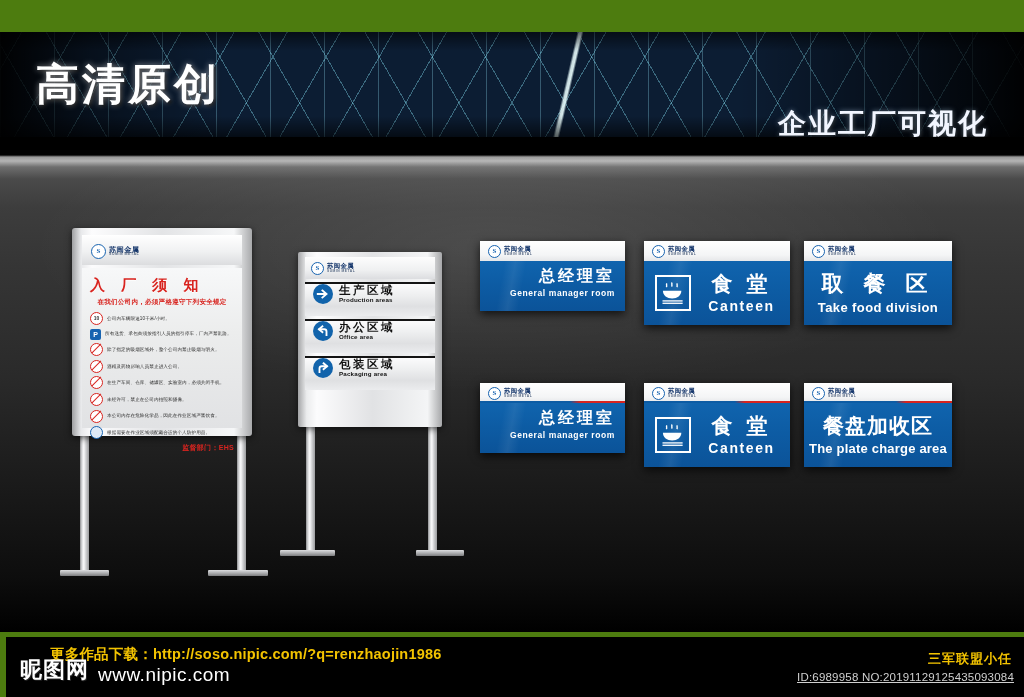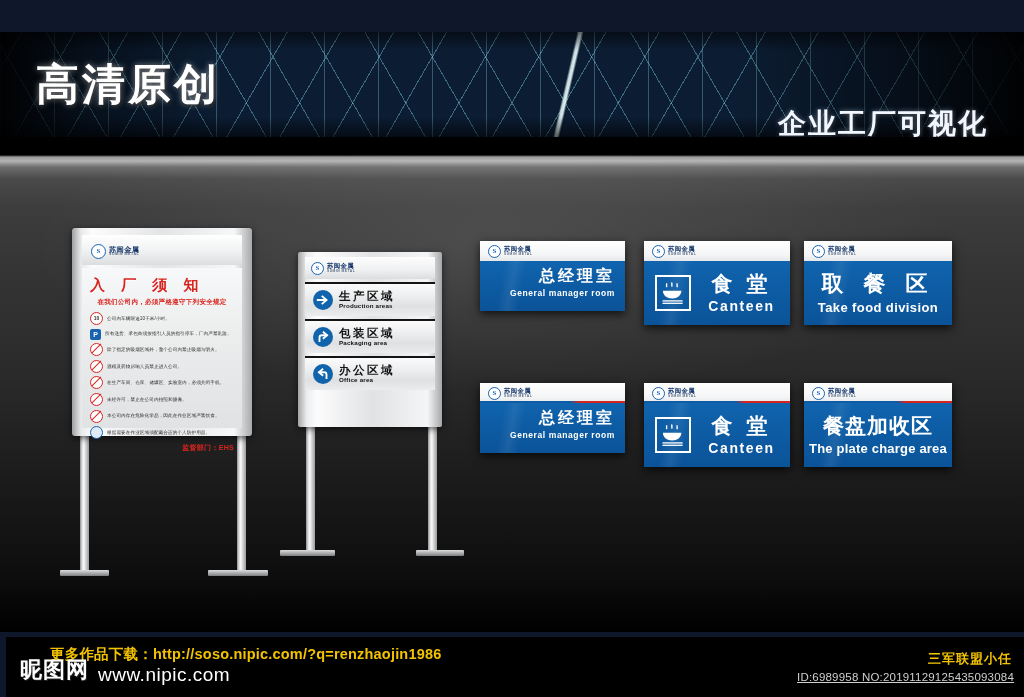--- a/index.html
+++ b/index.html
@@ -1,17 +1,17 @@
 <!DOCTYPE html>
 <html><head>
 <meta charset="utf-8">
 <style>
   html,body{margin:0;padding:0;background:#000;}
   body{width:1024px;height:697px;overflow:hidden;font-family:"Liberation Sans",sans-serif;}
-  #stage{position:relative;width:1024px;height:697px;background:#0f172a;}
+  #stage{position:relative;width:1024px;height:697px;background:#4d7c0f;}
 
   
   .banner{position:absolute;left:0;top:32px;width:1024px;height:105px;overflow:hidden;background:#0a1524;}
   .banner-bg{position:absolute;inset:0;
     background:
       radial-gradient(ellipse 300px 120px at 52% 60%, rgba(120,225,225,.80) 0%, rgba(60,170,220,.38) 45%, rgba(10,30,60,0) 78%),
       linear-gradient(90deg,#05080f 0%, #0b1c33 12%, #15graph 12%, #1a4f86 30%, #2570ad 48%, #1d5c96 62%, #0d2746 84%, #04070d 100%);
     background-color:#0c1d33;}
   .banner-grid{position:absolute;inset:0;
     background-image:
@@ -78,21 +78,21 @@
     background:linear-gradient(180deg,#dcdddf 0%,#a9aaac 55%,#7c7d7f 100%);}
 
   
   .board2{position:absolute;left:298px;top:252px;width:144px;height:175px;}
   .b2-frame{position:absolute;inset:0;border-radius:2px;
     background:linear-gradient(90deg,#a3a4a6 0%,#ebeced 6%,#fcfcfd 13%,#e1e2e4 52%,#f4f5f6 90%,#a6a7a9 100%);
     box-shadow:0 2px 7px rgba(0,0,0,.6);}
   .b2-head{position:absolute;left:7px;right:7px;top:5px;height:22px;
     background:linear-gradient(180deg,#fdfdfd 0%,#eff0f1 60%,#dcdde0 100%);display:flex;align-items:center;padding-left:6px;}
   .b2-rows{position:absolute;left:7px;right:7px;top:30px;bottom:5px;}
-  .b2-row{height:32px;margin-bottom:3px;position:relative;display:flex;align-items:center;
+  .b2-row{height:32px;margin-bottom:3px;position:relative;display:flex;
     background:linear-gradient(180deg,#fbfbfc 0%,#eeeff0 35%,#dfe0e2 70%,#ebecee 100%);
     border-top:2.5px solid #141414;}
   .b2-arrow{width:20px;height:20px;border-radius:50%;background:#1163ab;margin:0 6px 0 8px;flex:0 0 20px;
     position:relative;display:flex;align-items:center;justify-content:center;}
   .b2-arrow svg{width:14px;height:14px;display:block;}
   .b2-tcn{font-size:11.5px;font-weight:bold;color:#111;letter-spacing:2.5px;line-height:1.05;}
   .b2-ten{font-size:6.2px;font-weight:bold;color:#111;letter-spacing:.2px;line-height:1.1;margin-top:1px;}
 
   
   .logo{display:flex;align-items:center;gap:3px;}
@@ -230,40 +230,40 @@
         </span>
         <span>
           <div class="b2-tcn">生产区域</div>
           <div class="b2-ten">Production areas</div>
         </span>
       </div>
 
       <div class="b2-row">
         <span class="b2-arrow">
           <svg viewBox="0 0 24 24">
+              <path d="M18 19v-6a4 4 0 0 0-4-4H6" fill="none" stroke="#fff" stroke-width="3.2" stroke-linecap="square"></path>
+              <path d="M11 4L5 9l6 5" fill="none" stroke="#fff" stroke-width="3.2" stroke-linecap="square"></path>
+            </svg>
+        </span>
+        <span>
+          <div class="b2-tcn">办公区域</div>
+          <div class="b2-ten">Office area</div>
+        </span>
+      </div>
+
+      <div class="b2-row">
+        <span class="b2-arrow">
+          <svg viewBox="0 0 24 24">
               <path d="M6 19v-6a4 4 0 0 1 4-4h8" fill="none" stroke="#fff" stroke-width="3.2" stroke-linecap="square"></path>
               <path d="M13 4l6 5-6 5" fill="none" stroke="#fff" stroke-width="3.2" stroke-linecap="square"></path>
             </svg>
         </span>
         <span>
           <div class="b2-tcn">包装区域</div>
           <div class="b2-ten">Packaging area</div>
-        </span>
-      </div>
-
-      <div class="b2-row">
-        <span class="b2-arrow">
-          <svg viewBox="0 0 24 24">
-              <path d="M18 19v-6a4 4 0 0 0-4-4H6" fill="none" stroke="#fff" stroke-width="3.2" stroke-linecap="square"></path>
-              <path d="M11 4L5 9l6 5" fill="none" stroke="#fff" stroke-width="3.2" stroke-linecap="square"></path>
-            </svg>
-        </span>
-        <span>
-          <div class="b2-tcn">办公区域</div>
-          <div class="b2-ten">Office area</div>
         </span>
       </div>
 
 
     </div>
   </div>
 
   <div class="plate" style="left:480px;top:241px;width:145px;height:70px;">
     <div class="plate-head">
       <div class="logo">

